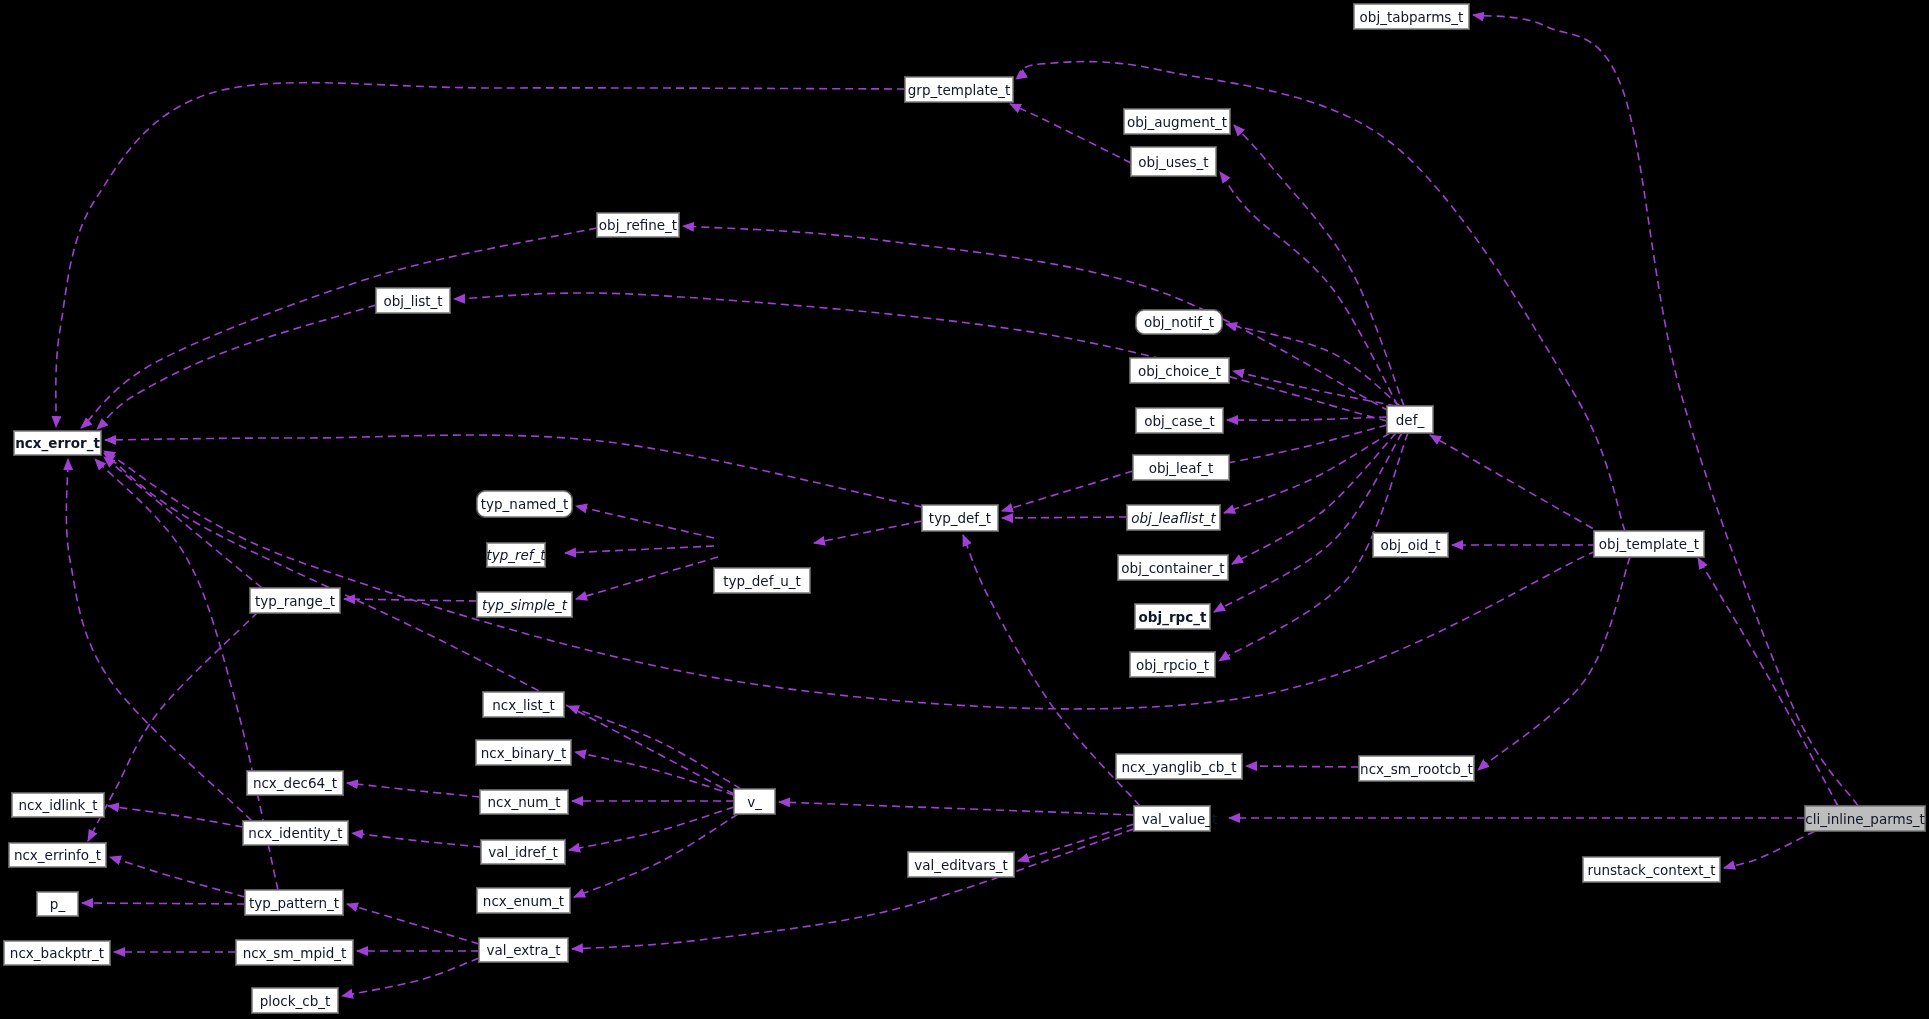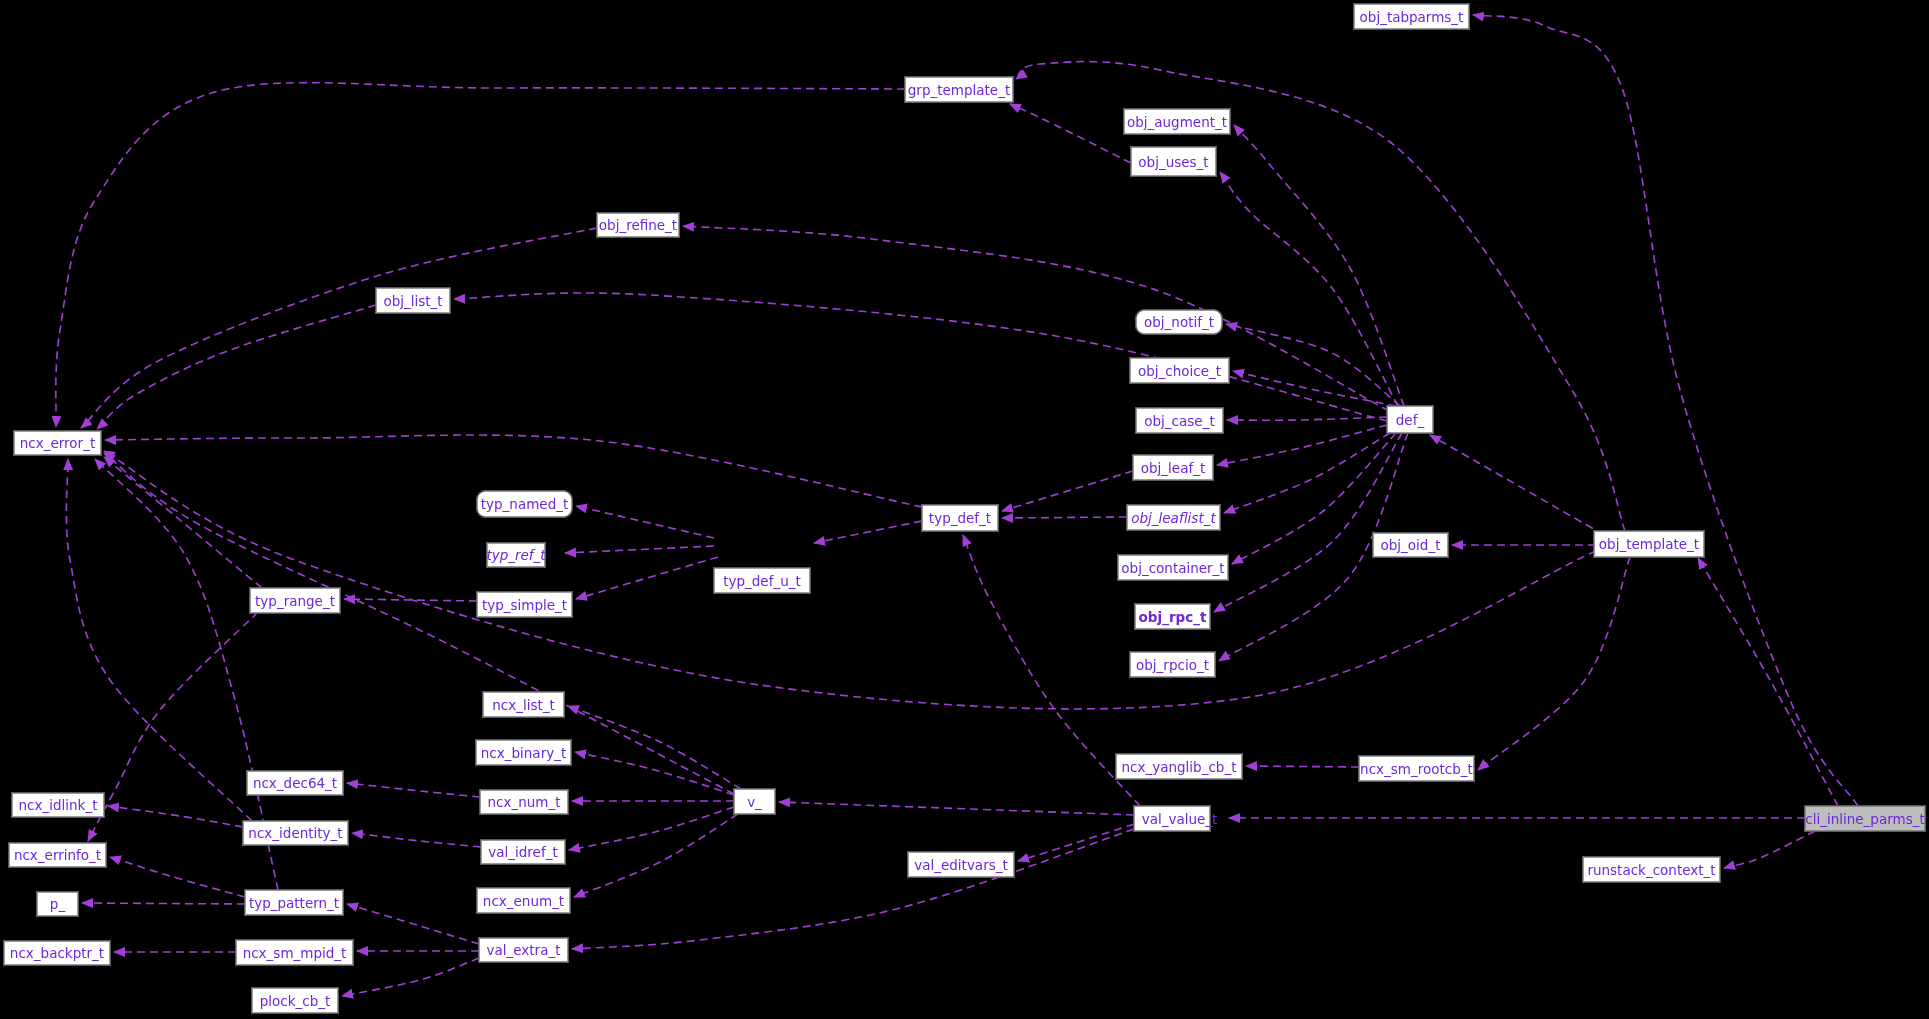--- a/index.html
+++ b/index.html
@@ -1,21 +1,21 @@
 <!DOCTYPE html>
 <html><head>
 <meta charset="utf-8">
 <style>
   html,body{margin:0;padding:0;background:#000;}
   #stage{position:relative;width:1929px;height:1019px;background:#000;overflow:hidden;
          font-family:"DejaVu Sans","Liberation Sans",sans-serif;}
   #edges{position:absolute;left:0;top:0;width:1929px;height:1019px;}
   .node{position:absolute;display:flex;align-items:center;justify-content:center;
         background:#fff;border:1px solid #9a9a9a;outline:1px solid #5a5a5a;
-        color:#6d28d9;font-size:13.5px;white-space:nowrap;box-sizing:border-box;cursor:pointer;}
+        color:#0f172a;font-size:13.5px;white-space:nowrap;box-sizing:border-box;cursor:pointer;}
   .node--highlight{background:#bdbdbd;border-color:#8a8a8a;}
   .edge{fill:none;stroke:#A13FD6;stroke-width:1.6;stroke-dasharray:8,5;}
 </style>
 </head>
 <body>
 
 <div id="stage">
   <svg id="edges" xmlns="http://www.w3.org/2000/svg" viewBox="0 0 1929 1019">
       <defs>
         <marker id="arrow" markerWidth="14" markerHeight="12" refX="11" refY="5" orient="auto" markerUnits="userSpaceOnUse">
@@ -79,35 +79,35 @@
       <path d="M734,807 C720.8,811.2 682.5,824.8 655,832 C627.5,839.2 583.3,847.0 569,850" class="edge" marker-end="url(#arrow)"></path>
       <path d="M738,814 C725.0,822.0 687.3,848.2 660,862 C632.7,875.8 588.3,891.2 574,897" class="edge" marker-end="url(#arrow)"></path>
       <path d="M1131,163 C1116.7,155.8 1065.2,129.8 1045,120 C1024.8,110.2 1015.8,106.7 1010,104" class="edge" marker-end="url(#arrow)"></path>
     </svg>
 <div class="node" style="left: 1354px; top: 4px; width: 115px; height: 25px;">obj_tabparms_t</div>
     <div class="node" style="left: 905px; top: 77px; width: 108px; height: 25px;">grp_template_t</div>
     <div class="node" style="left: 1124px; top: 109px; width: 106px; height: 25px;">obj_augment_t</div>
     <div class="node" style="left: 1131px; top: 147px; width: 85px; height: 29px;">obj_uses_t</div>
     <div class="node" style="left: 597px; top: 213px; width: 82px; height: 24px;">obj_refine_t</div>
     <div class="node" style="left: 376px; top: 288px; width: 74px; height: 25px;">obj_list_t</div>
-    <div class="node" style="left: 14px; top: 431px; width: 87px; height: 24px;">ncx_error_t</div>
+    <div class="node" style="left: 14px; top: 431px; width: 87px; height: 24px; font-weight: bold;">ncx_error_t</div>
     <div class="node" style="left: 1136px; top: 310px; width: 86px; height: 24px; border-radius: 8px;">obj_notif_t</div>
     <div class="node" style="left: 1130px; top: 358px; width: 99px; height: 25px;">obj_choice_t</div>
     <div class="node" style="left: 1136px; top: 408px; width: 87px; height: 25px;">obj_case_t</div>
-    <div class="node" style="left: 1133px; top: 455px; width: 80px; height: 25px;">obj_leaf_t</div>
+    <div class="node" style="left: 1133px; top: 455px; width: 96px; height: 25px;">obj_leaf_t</div>
     <div class="node" style="left: 1127px; top: 505px; width: 93px; height: 25px; font-style: italic;">obj_leaflist_t</div>
     <div class="node" style="left: 1118px; top: 555px; width: 110px; height: 25px;">obj_container_t</div>
     <div class="node" style="left: 1135px; top: 604px; width: 75px; height: 25px; font-weight: bold;">obj_rpc_t</div>
     <div class="node" style="left: 1130px; top: 652px; width: 85px; height: 25px;">obj_rpcio_t</div>
     <div class="node" style="left: 1387px; top: 406px; width: 46px; height: 27px;">def_</div>
     <div class="node" style="left: 1373px; top: 533px; width: 75px; height: 24px;">obj_oid_t</div>
     <div class="node" style="left: 1594px; top: 531px; width: 110px; height: 26px;">obj_template_t</div>
     <div class="node" style="left: 477px; top: 491px; width: 95px; height: 26px; border-radius: 8px;">typ_named_t</div>
     <div class="node" style="left: 487px; top: 543px; width: 58px; height: 24px; font-style: italic;">typ_ref_t</div>
-    <div class="node" style="left: 477px; top: 592px; width: 95px; height: 25px;">typ_simple_t</div>
+    <div class="node" style="left: 477px; top: 592px; width: 95px; height: 25px; font-style: italic;">typ_simple_t</div>
     <div class="node" style="left: 714px; top: 532px; width: 96px; height: 25px; margin-top: 36px;">typ_def_u_t</div>
     <div class="node" style="left: 922px; top: 505px; width: 76px; height: 26px;">typ_def_t</div>
     <div class="node" style="left: 250px; top: 588px; width: 90px; height: 25px;">typ_range_t</div>
     <div class="node" style="left: 12px; top: 793px; width: 92px; height: 24px;">ncx_idlink_t</div>
     <div class="node" style="left: 9px; top: 843px; width: 97px; height: 24px;">ncx_errinfo_t</div>
     <div class="node" style="left: 37px; top: 892px; width: 41px; height: 24px;">p_</div>
     <div class="node" style="left: 4px; top: 941px; width: 106px; height: 24px;">ncx_backptr_t</div>
     <div class="node" style="left: 247px; top: 771px; width: 96px; height: 24px;">ncx_dec64_t</div>
     <div class="node" style="left: 243px; top: 821px; width: 105px; height: 24px;">ncx_identity_t</div>
     <div class="node" style="left: 245px; top: 890px; width: 98px; height: 25px;">typ_pattern_t</div>

